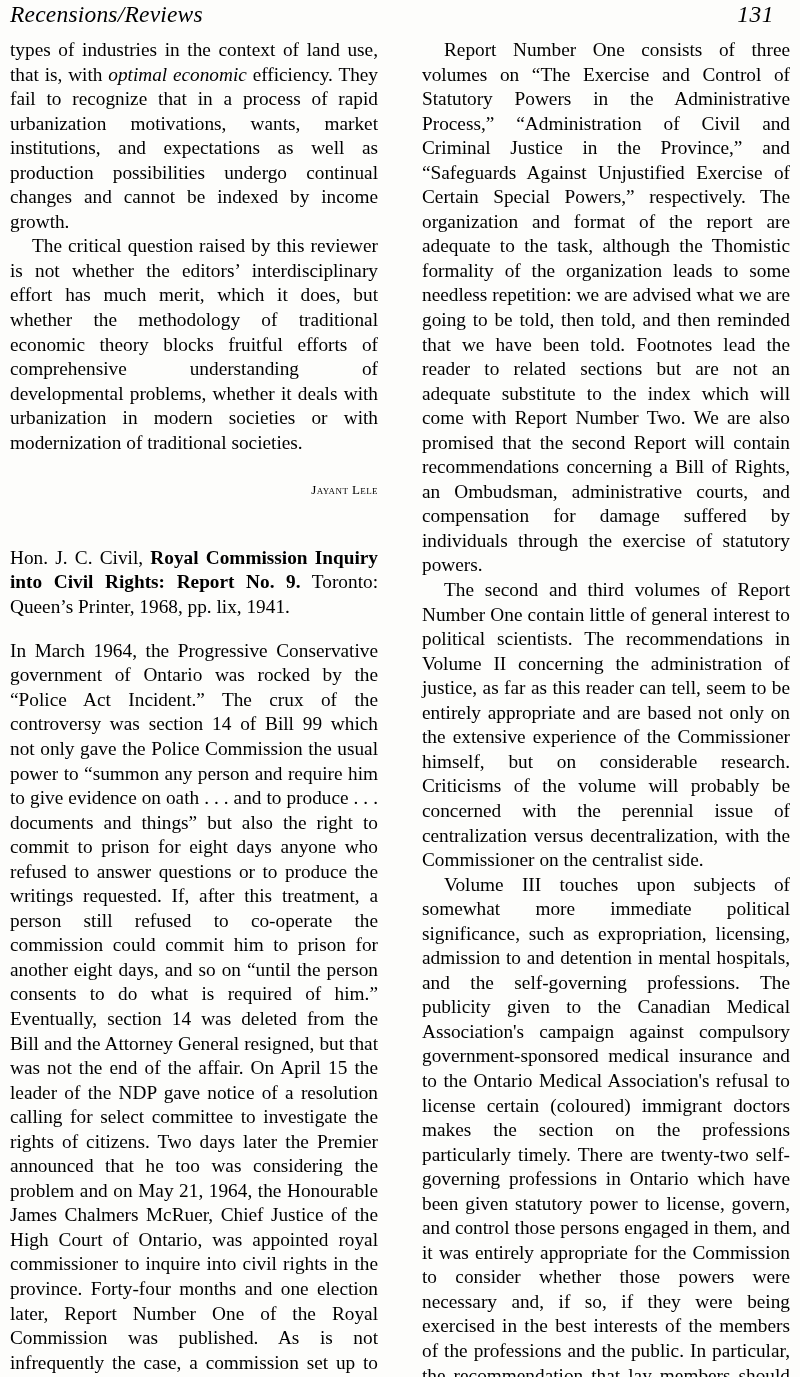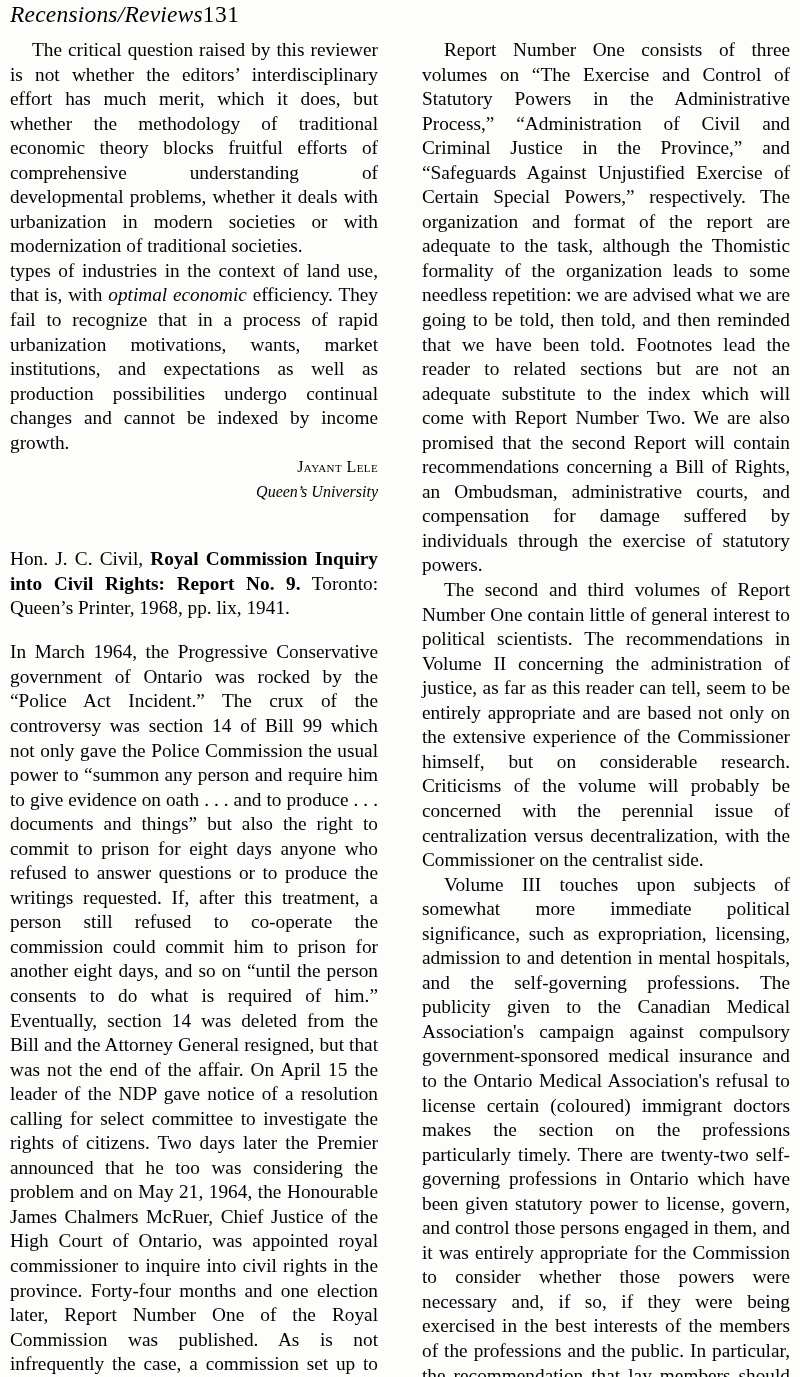--- a/index.html
+++ b/index.html
@@ -21,33 +21,34 @@
 
   
   .running-head {
     position: absolute;
     top: 0px;
     left: 10px;
     right: 26px;
     height: 34px;
     display: flex;
     align-items: flex-start;
-    justify-content: flex-start;
+    justify-content: space-between;
   }
   .running-head-title {
     font-style: italic;
     font-size: 23.5px;
     line-height: 28px;
     letter-spacing: 0.2px;
     white-space: nowrap;
   }
   .running-head-folio {
     font-size: 23.5px;
     line-height: 28px;
     letter-spacing: 0.5px;
+    font-style: italic;
   }
 
   
   .columns {
     position: absolute;
     top: 38px;
     left: 10px;
     width: 780px;
     height: 1335px;
     display: flex;
@@ -71,22 +72,23 @@
     text-indent: 0;
   }
   p.para.lastline-left {
     text-align-last: left;
   }
   i.ital { font-style: italic; }
   b.bold { font-weight: bold; }
 
   
   .signature {
+    margin-top: 23px;
     text-align: right;
-    font-size: 16px;
+    font-size: 13px;
     line-height: 24.55px;
   }
   .sig-name {
     font-variant: small-caps;
     letter-spacing: 0.4px;
   }
   .sig-affil {
     font-style: italic;
   }
 
@@ -110,27 +112,26 @@
 
   <div class="running-head">
     <span class="running-head-title">Recensions/Reviews</span>
     <span class="running-head-folio">131</span>
   </div>
 
   <div class="columns">
 
     <div class="col">
 
+      <p class="para noindent"><span>types of industries in the context of land use, that is, with </span><i class="ital">optimal economic</i><span> efficiency. They fail to recognize that in a process of rapid urbanization motivations, wants, market institutions, and expectations as well as production possibilities undergo continual changes and cannot be indexed by income growth.</span></p>
+
       <p class="para">The critical question raised by this reviewer is not whether the editors’ interdisciplinary effort has much merit, which it does, but whether the methodology of traditional economic theory blocks fruitful efforts of comprehensive understanding of developmental problems, whether it deals with urbanization in modern societies or with modernization of traditional societies.</p>
-
-      <p class="para noindent"><span>types of industries in the context of land use, that is, with </span><i class="ital">optimal economic</i><span> efficiency. They fail to recognize that in a process of rapid urbanization motivations, wants, market institutions, and expectations as well as production possibilities undergo continual changes and cannot be indexed by income growth.</span></p>
 
       <div class="signature">
         <div class="sig-name">Jayant Lele</div>
-        <div class="sig-affil">Queen’s University</div>
       </div>
 
       <p class="citation"><span>Hon. J. C. Civil, </span><b class="bold">Royal Commission Inquiry into Civil Rights: Report No. 9.</b><span> Toronto: Queen’s Printer, 1968, pp. lix, 1941.</span></p>
 
       <p class="para noindent after-citation lastline-left">In March 1964, the Progressive Conservative government of Ontario was rocked by the “Police Act Incident.” The crux of the controversy was section 14 of Bill 99 which not only gave the Police Commission the usual power to “summon any person and require him to give evidence on oath . . . and to produce . . . documents and things” but also the right to commit to prison for eight days anyone who refused to answer questions or to produce the writings requested. If, after this treatment, a person still refused to co-operate the commission could commit him to prison for another eight days, and so on “until the person consents to do what is required of him.” Eventually, section 14 was deleted from the Bill and the Attorney General resigned, but that was not the end of the affair. On April 15 the leader of the NDP gave notice of a resolution calling for select committee to investigate the rights of citizens. Two days later the Premier announced that he too was considering the problem and on May 21, 1964, the Honourable James Chalmers McRuer, Chief Justice of the High Court of Ontario, was appointed royal commissioner to inquire into civil rights in the province. Forty-four months and one election later, Report Number One of the Royal Commission was published. As is not infrequently the case, a commission set up to “take the heat off” the government of the day has performed a public service of major significance, the impact of which will be felt for many years.</p>
     </div>
 
     <div class="col">
 
       <p class="para">Report Number One consists of three volumes on “The Exercise and Control of Statutory Powers in the Administrative Process,” “Administration of Civil and Criminal Justice in the Province,” and “Safeguards Against Unjustified Exercise of Certain Special Powers,” respectively. The organization and format of the report are adequate to the task, although the Thomistic formality of the organization leads to some needless repetition: we are advised what we are going to be told, then told, and then reminded that we have been told. Footnotes lead the reader to related sections but are not an adequate substitute to the index which will come with Report Number Two. We are also promised that the second Report will contain recommendations concerning a Bill of Rights, an Ombudsman, administrative courts, and compensation for damage suffered by individuals through the exercise of statutory powers.</p>

